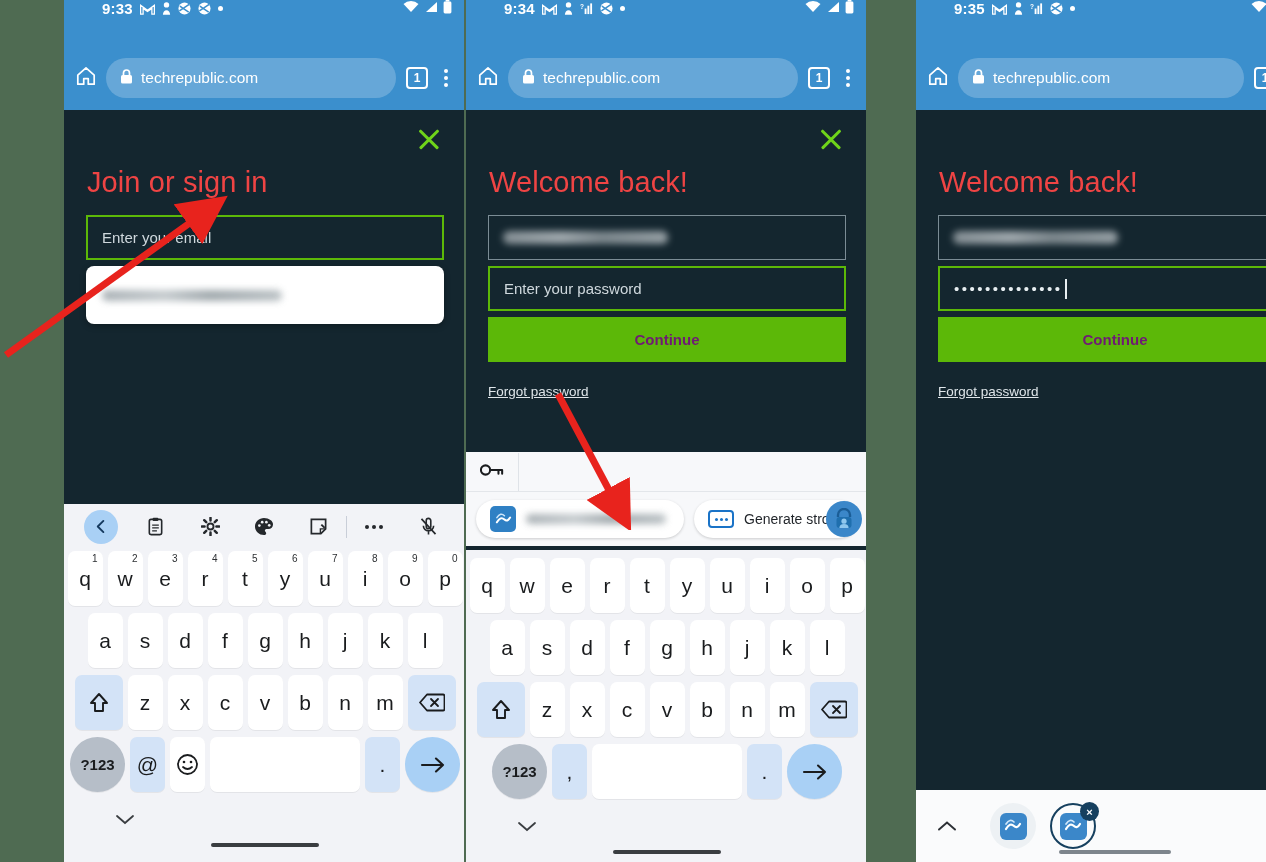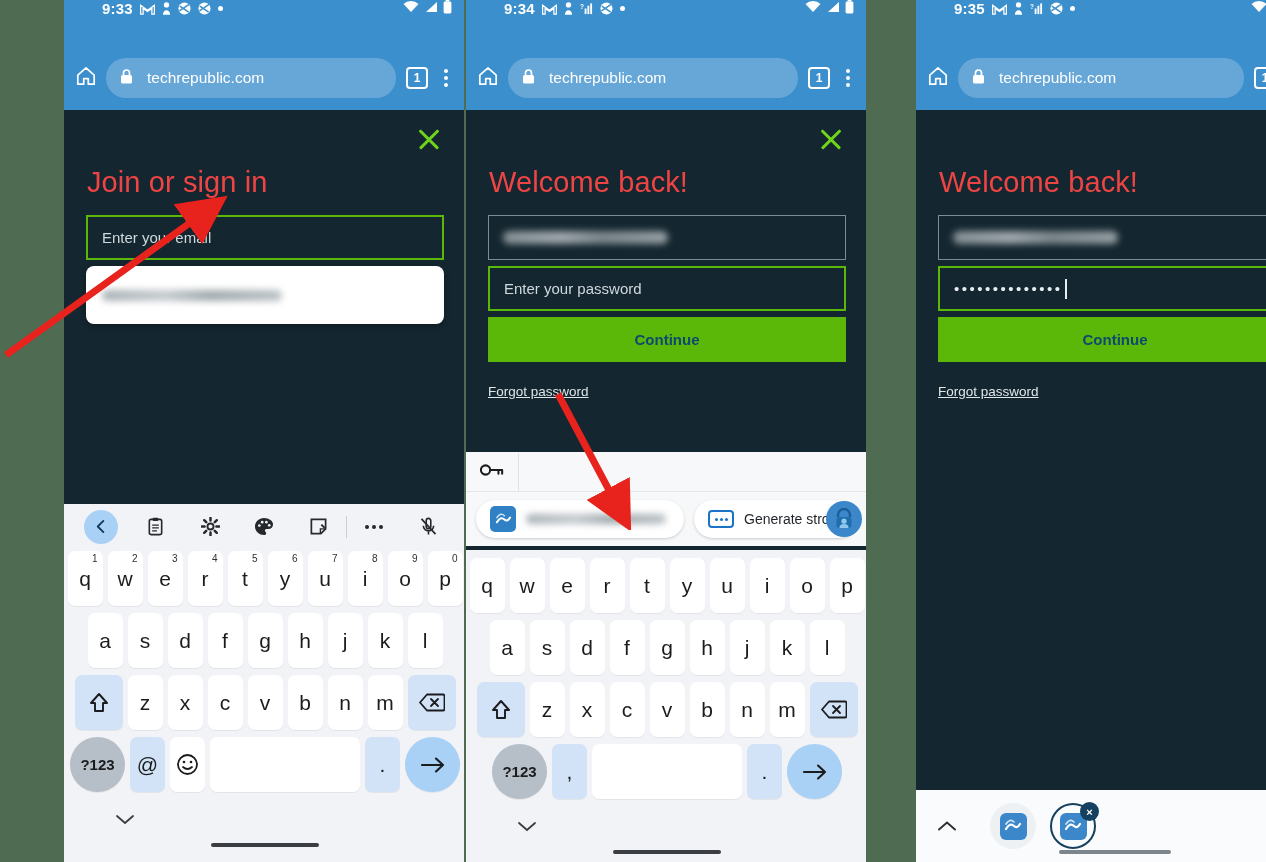--- a/index.html
+++ b/index.html
@@ -31,21 +31,21 @@
   .dot-ico { width:5px; height:5px; border-radius:50%; background:#fff; display:inline-block; }
 
   
   .browserbar {
     height: 64px; background: #3b8fcd;
     display: flex; align-items: center; gap: 10px; padding: 0 12px;
   }
   .omnibox {
     flex: 1; height: 40px; border-radius: 20px;
     background: rgba(255,255,255,0.22);
-    display: flex; align-items: center; gap: 14px; padding: 0 14px;
+    display: flex; align-items: center; gap: 8px; padding: 0 14px;
     color: #fff; font-size: 15.5px;
   }
   .tabcount {
     width: 22px; height: 22px; border: 2px solid #fff; border-radius: 4px;
     color: #fff; font-size: 12px; font-weight: 700;
     display: flex; align-items: center; justify-content: center;
   }
   .kebab { display:flex; flex-direction:column; gap:3px; padding: 2px 6px; }
   .kebab i { width:4px; height:4px; border-radius:50%; background:#fff; display:block; }
 
@@ -75,21 +75,21 @@
 
   .blurtext {
     height: 13px; border-radius: 6px;
     background: linear-gradient(90deg,#9aa3a8,#b9c0c4 35%,#8f999e 60%,#aeb6ba);
     filter: blur(3.5px); opacity: .85;
   }
   .pw-dots { color:#e7eef1; font-size: 15px; letter-spacing: 2.5px; display:flex; align-items:center; }
   .caret { width:2px; height:20px; background:#e7eef1; margin-left: 2px; }
 
   .cta {
-    height: 45px; width: 100%; background: #5cb808; color: #0c4a6e;
+    height: 45px; width: 100%; background: #5cb808; color: #701a75;
     border: none; font-size: 15px; font-weight: 700;
     display: flex; align-items: center; justify-content: center;
     cursor: pointer; margin-top: 2px;
   }
   .forgot {
     margin-top: 22px;
     color: #dfe6ea; font-size: 13.5px; text-decoration: underline; cursor: pointer;
   }
 
   

